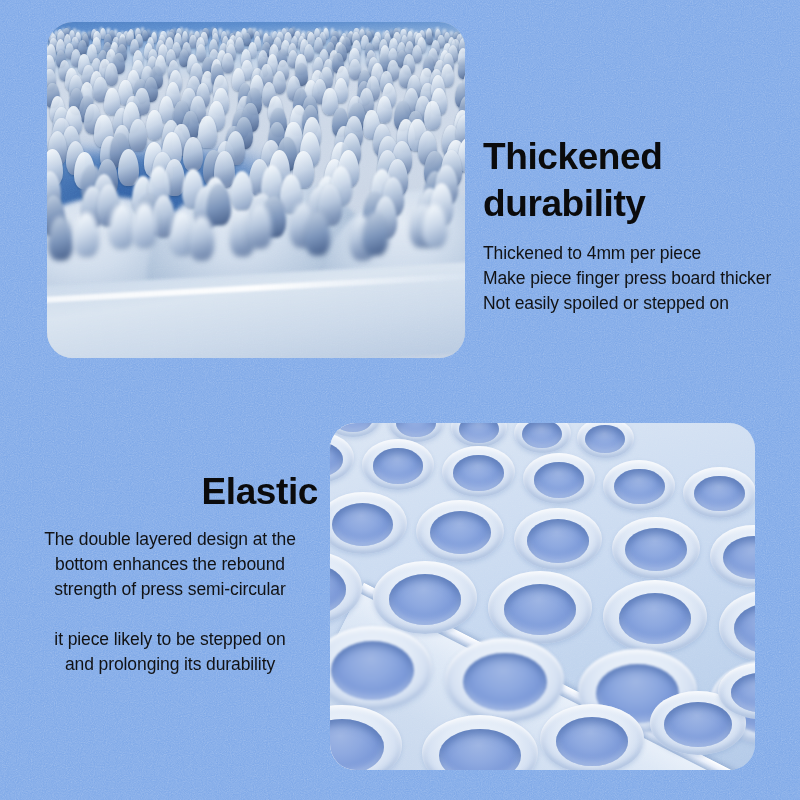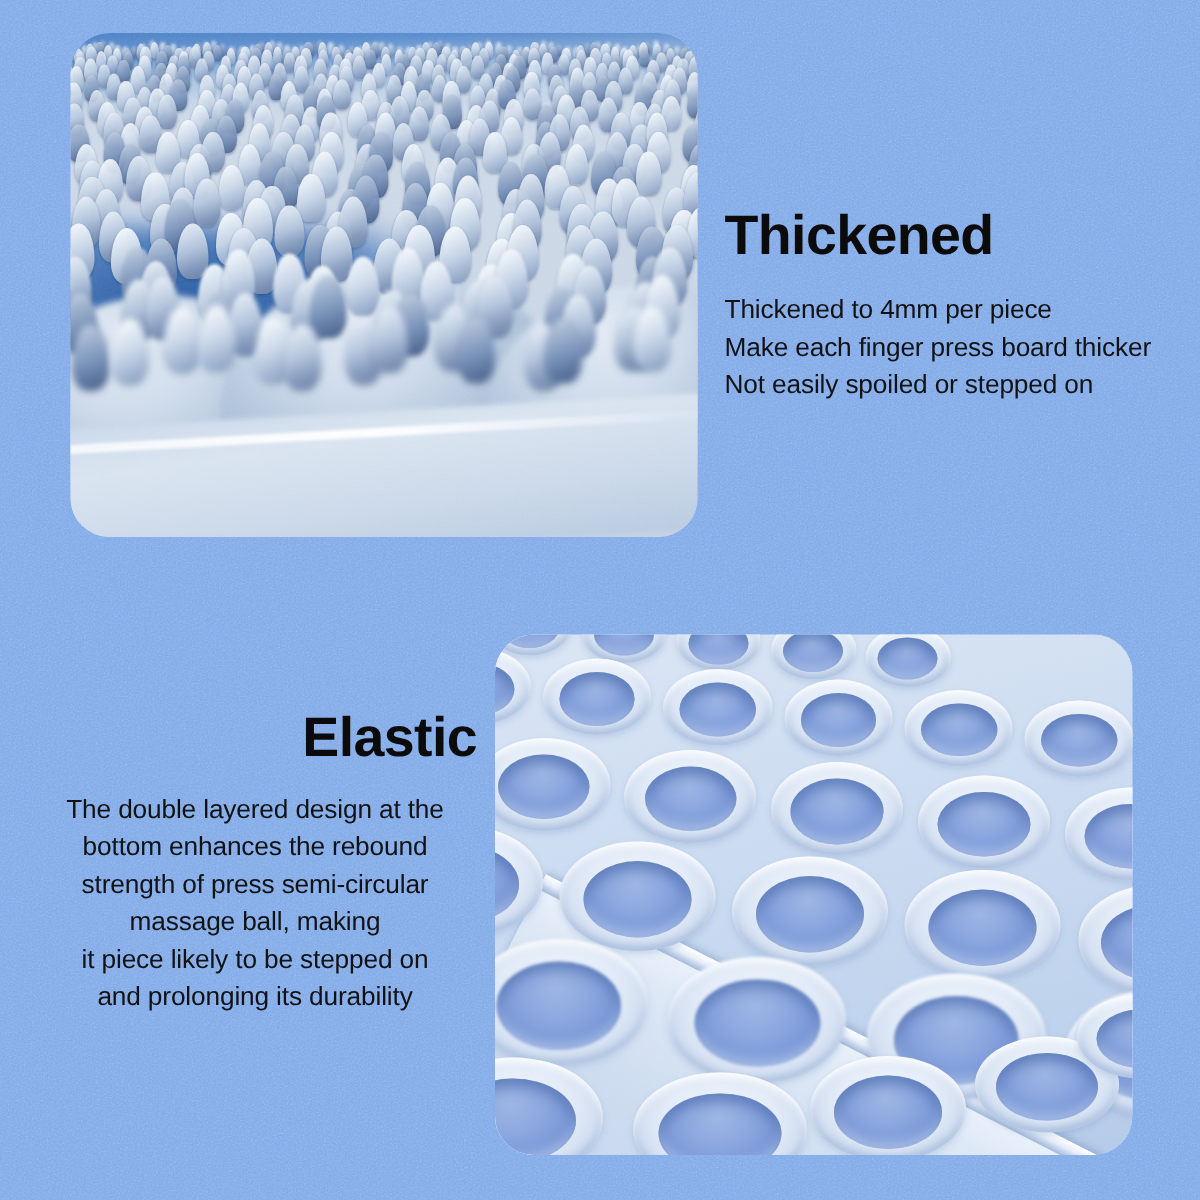--- a/index.html
+++ b/index.html
@@ -798,32 +798,33 @@
         <div class="cavity" style="left:388.0px;top:240.0px;width:84.0px;height:56.0px;z-index:64;filter:blur(0.5px);"></div>
         <div class="cavity-inner" style="left:400.6px;top:250.0px;width:58.8px;height:39.2px;z-index:65;filter:blur(0.5px);"></div>
       </div>
     <svg class="photo-noise" width="425" height="347" aria-hidden="true">
       <rect width="425" height="347" filter="url(#grainFilter)"></rect>
     </svg>
   </div>
 
   <div class="text-block" id="text-enhanced">
     <h2 class="headline">Thickened</h2>
+    <h2 class="headline">durability</h2>
     <p class="body-copy">
       <span>Thickened to 4mm per piece</span><br>
-      <span>Make each finger press board thicker</span><br>
+      <span>Make piece finger press board thicker</span><br>
       <span>Not easily spoiled or stepped on</span>
     </p>
   </div>
 
   <div class="text-block" id="text-elastic">
     <h2 class="headline">Elastic</h2>
     <p class="body-copy">
       <span>The double layered design at the</span><br>
       <span>bottom enhances the rebound</span><br>
       <span>strength of press semi-circular</span><br>
-      <span>massage ball, making</span><br>
+      <br>
       <span>it piece likely to be stepped on</span><br>
       <span>and prolonging its durability</span>
     </p>
   </div>
 
 </div>
 
 </body></html>

